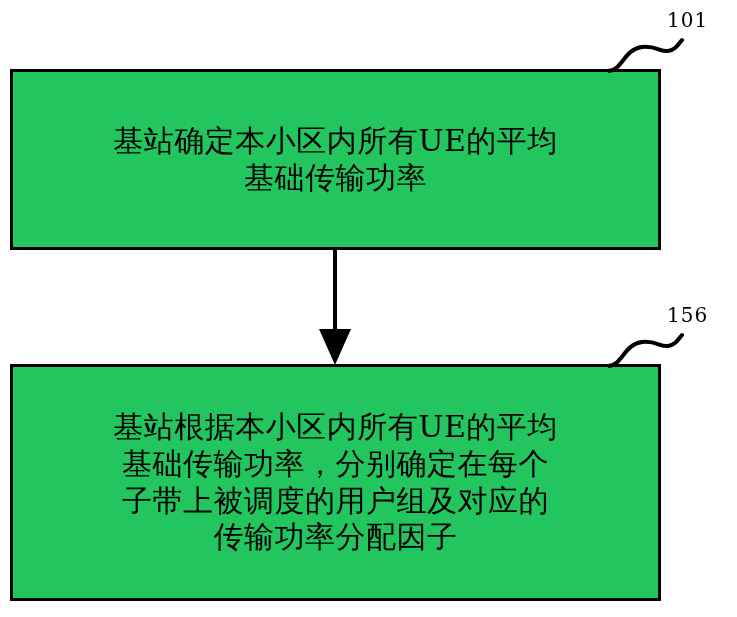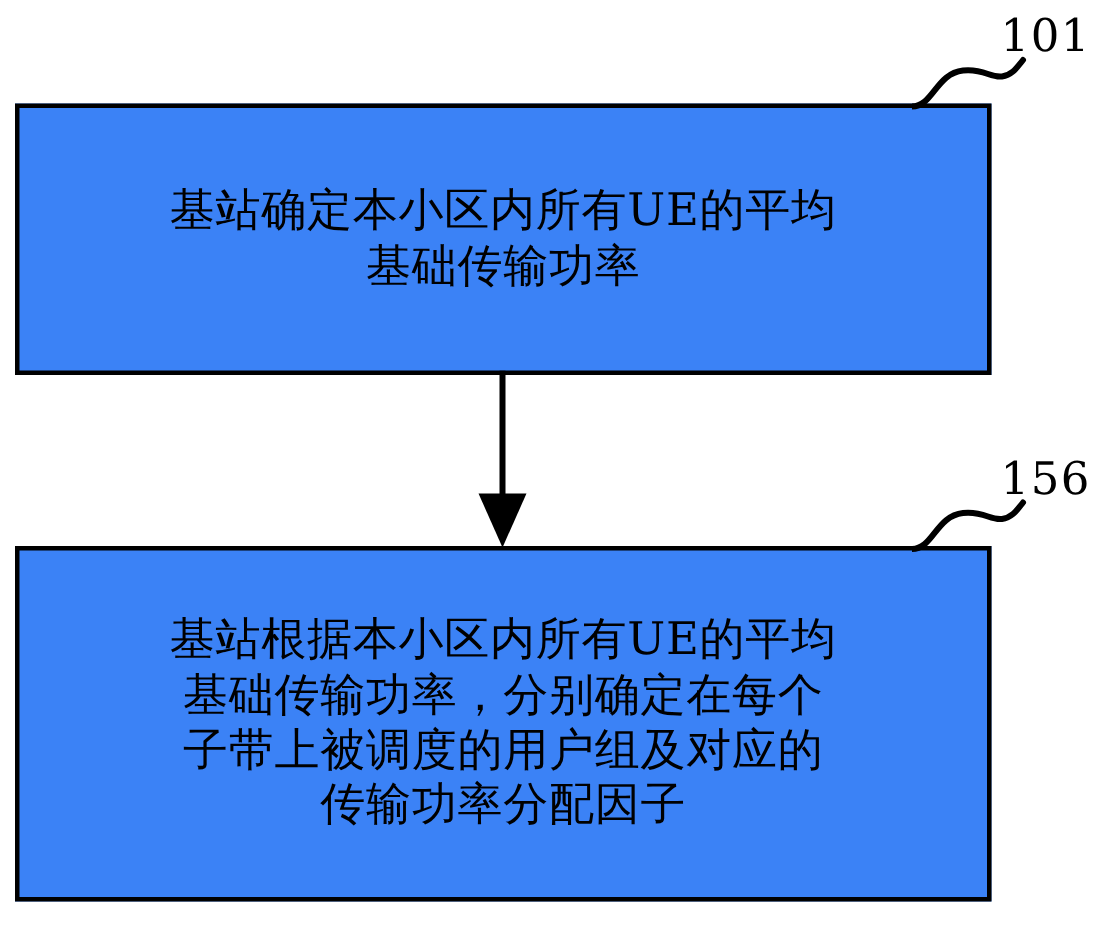--- a/index.html
+++ b/index.html
@@ -16,21 +16,21 @@
     height: 617px;
     background: #ffffff;
     overflow: hidden;
   }
 
   
   .proc-box {
     position: absolute;
     box-sizing: border-box;
     border: 3px solid #000000;
-    background: #3b82f6;
+    background: #22c55e;
     display: flex;
     align-items: center;
     justify-content: center;
   }
   .proc-box-text {
     text-align: center;
     color: #000000;
     font-family: "DejaVu Serif", "Liberation Serif", serif;
     font-size: 30px;
     line-height: 1.22;
@@ -76,21 +76,21 @@
     top: 329px;
     width: 80px;
     height: 40px;
   }
 
   
   .ref-num {
     position: absolute;
     color: #000000;
     font-family: "DejaVu Serif", "Liberation Serif", serif;
-    font-size: 30px;
+    font-size: 20px;
     line-height: 1;
     letter-spacing: 1px;
     white-space: nowrap;
   }
   #ref-101 {
     left: 667px;
     top: 10px;
   }
   #ref-102 {
     left: 667px;

